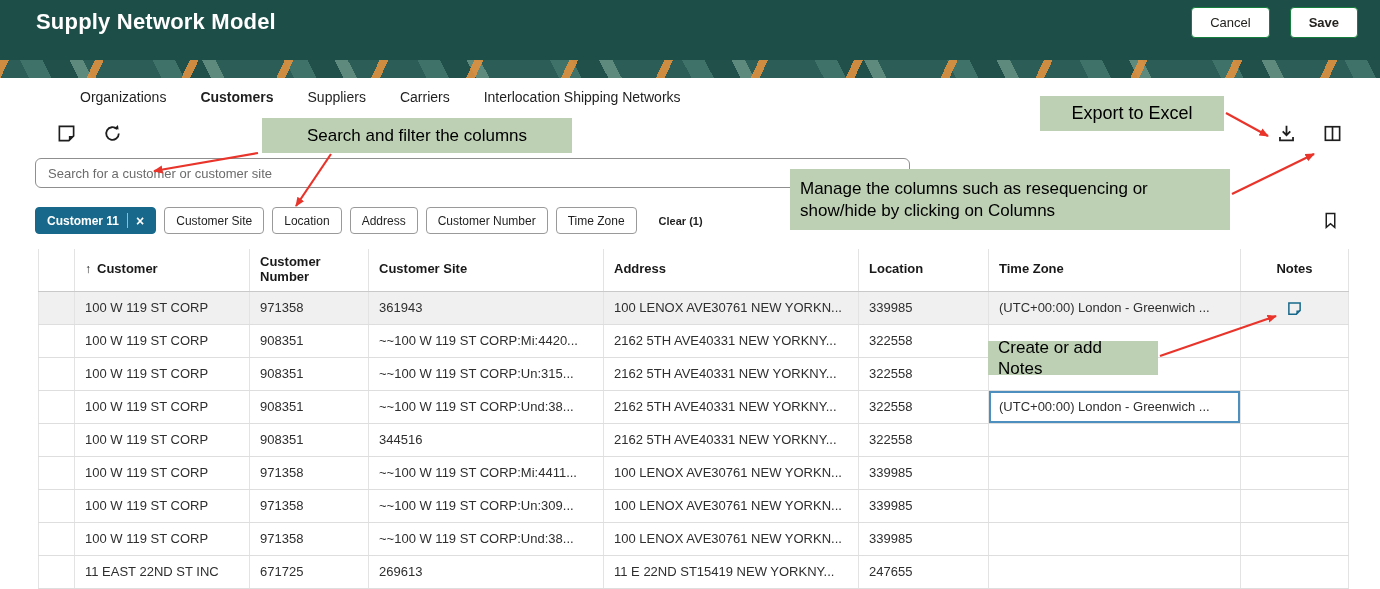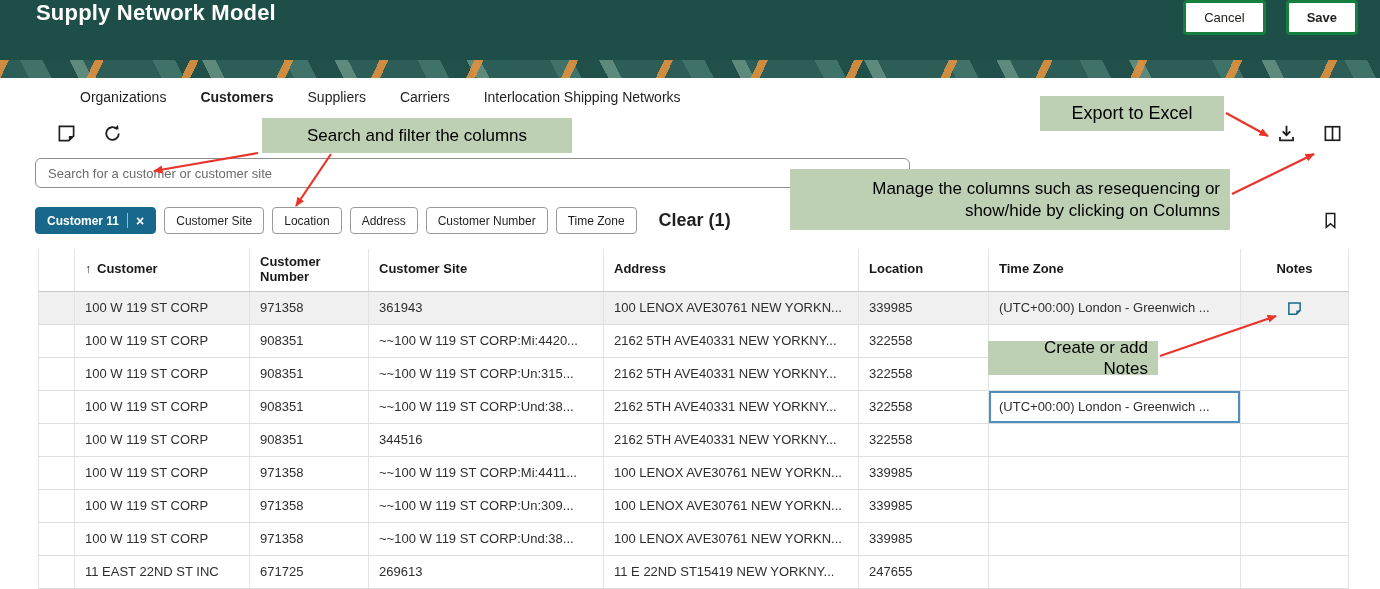--- a/index.html
+++ b/index.html
@@ -1,24 +1,24 @@
 <!DOCTYPE html>
 <html style="--header-bg: #1e4e48; --active-chip-bg: #17688a; --callout-bg: #bdd0b4; --arrow-red: #e8342a; --note-icon-blue: #17688a; --selected-cell-border: #4d8fbe;"><head>
 <meta charset="utf-8">
 <style>
   * { box-sizing: border-box; margin: 0; padding: 0; }
   html,body { background:#fff; }
   body { font-family: "Liberation Sans", sans-serif; }
   #page { position: relative; width: 1380px; height: 589px; background: #fff; overflow: hidden; }
 
   
-  .app-header { height: 60px; background: var(--header-bg, #1e4e48); display: flex; align-items: flex-start; padding: 0 22px 16px 36px; }
+  .app-header { height: 60px; background: var(--header-bg, #1e4e48); display: flex; align-items: center; padding: 0 22px 16px 36px; }
   .app-title { color: #fff; font-size: 22px; font-weight: bold; letter-spacing: .2px; }
   .header-actions { margin-left: auto; display: flex; gap: 12px; }
-  .hdr-btn { background: #fff; color: #23221f; border: 3px solid #15803d; border-radius: 4px; font-size: 13px; padding: 7px 18px; font-family: inherit; cursor: pointer; }
+  .hdr-btn { background: #fff; color: #23221f; border: 1px solid #15803d; border-radius: 4px; font-size: 13px; padding: 7px 18px; font-family: inherit; cursor: pointer; }
   .hdr-btn.save { font-weight: bold; margin-left: 8px; }
 
   
   .deco-strip { height: 18px;
     background:
       repeating-linear-gradient(115deg, rgba(224,145,63,.9) 0 8px, transparent 8px 86px),
       repeating-linear-gradient(63deg, #2c5e57 0 26px, #3f7268 26px 46px, #21504a 46px 70px, #5d8a7d 70px 82px, #2c5e57 82px 118px);
   }
 
   
@@ -37,37 +37,37 @@
   .search-row { height: 46px; padding: 8px 0 8px 35px; }
   .search-input { width: 875px; height: 30px; border: 1px solid #8f8f8f; border-radius: 6px; padding: 0 12px; font-size: 13px; color: #444; font-family: inherit; outline: none; }
   .search-input::placeholder { color: #6b6b6b; }
 
   
   .chips-row { display: flex; align-items: center; gap: 8px; height: 53px; padding: 8px 40px 12px 35px; }
   .chip { display: inline-flex; align-items: center; height: 27px; border: 1px solid #9a9a9a; border-radius: 4px; background: #fff; font-size: 12px; color: #1f1f1f; padding: 0 11px; font-family: inherit; cursor: pointer; white-space: nowrap; }
   .chip.active { background: var(--active-chip-bg, #17688a); border-color: var(--active-chip-bg, #17688a); color: #fff; font-weight: bold; gap: 8px; }
   .chip-divider { width: 1px; height: 15px; background: rgba(255,255,255,.55); }
   .chip-close { font-size: 14px; font-weight: bold; line-height: 1; cursor: pointer; }
-  .clear-link { margin-left: 14px; font-size: 18px; font-weight: bold; color: #1f1f1f; cursor: pointer; }
+  .clear-link { margin-left: 14px; font-size: 11px; font-weight: bold; color: #1f1f1f; cursor: pointer; }
   .chips-row .bookmark { margin-left: auto; }
 
   
   table.grid { margin-left: 38px; width: 1310px; border-collapse: collapse; table-layout: fixed; font-size: 13px; color: #2e2e2e; }
   .grid th, .grid td { border-right: 1px solid #e3e3e3; border-bottom: 1px solid #dedede; padding: 0 10px; text-align: left; overflow: hidden; white-space: nowrap; text-overflow: ellipsis; }
   .grid th:first-child, .grid td:first-child { border-left: 1px solid #e3e3e3; }
   .grid thead th { height: 42px; font-weight: bold; color: #191919; vertical-align: middle; white-space: normal; line-height: 1.15; border-bottom: 1px solid #c9c9c9; }
   .grid tbody td { height: 33px; }
   .grid .center { text-align: center; }
   .sort-arrow { margin-right: 6px; font-size: 12px; }
   tr.row-highlight td { background: #f0f0f0; }
   td.tz-selected { background: #fff; box-shadow: inset 0 0 0 2px var(--selected-cell-border, #4d8fbe); }
   .note-cell-icon { color: var(--note-icon-blue, #17688a); display: inline-flex; vertical-align: middle; }
 
   
-  .callout { position: absolute; background: var(--callout-bg, #bdd0b4); color: #000; display: flex; align-items: center; justify-content: center; text-align: right; font-size: 17px; line-height: 1.25; padding: 1px 10px; z-index: 30; }
+  .callout { position: absolute; background: var(--callout-bg, #bdd0b4); color: #000; display: flex; align-items: center; justify-content: center; text-align: left; font-size: 17px; line-height: 1.25; padding: 1px 10px; z-index: 30; }
   #callout-search  { left: 234px;  top: 118px; width: 310px; height: 35px; margin-left: 28px; }
   #callout-export  { left: 1040px; top: 96px;  width: 184px; height: 35px; font-size: 18px; }
   #callout-columns { left: 790px;  top: 169px; width: 440px; height: 61px; }
   #callout-notes   { left: 988px;  top: 341px; width: 170px; height: 34px; }
 
   .arrows { position: absolute; left: 0; top: 0; pointer-events: none; z-index: 40; }
   .arrows line { stroke: var(--arrow-red, #e8342a); stroke-width: 2.2; }
   #ah path { fill: var(--arrow-red, #e8342a); }
 </style>
 </head>

